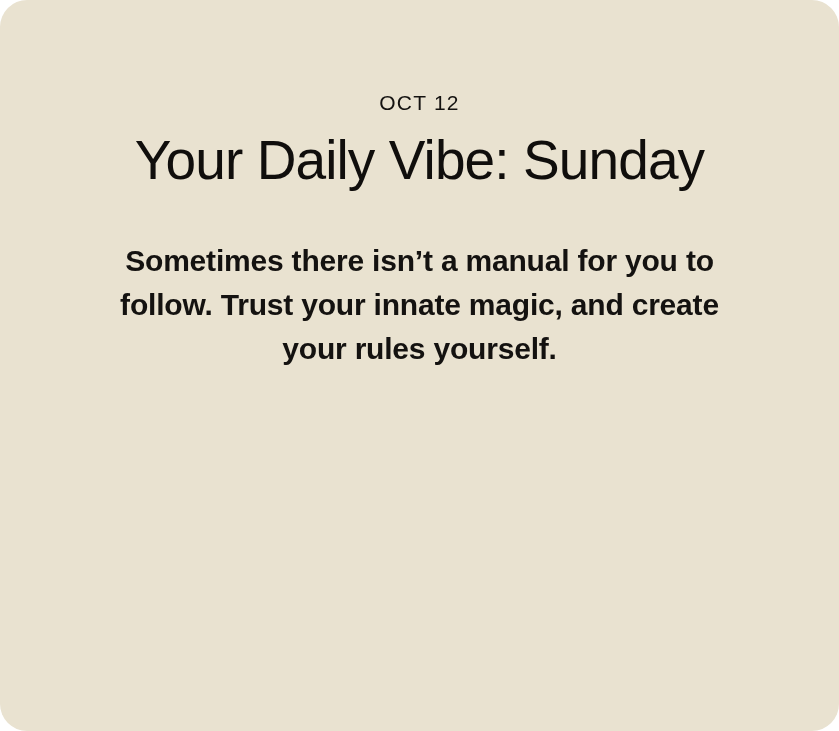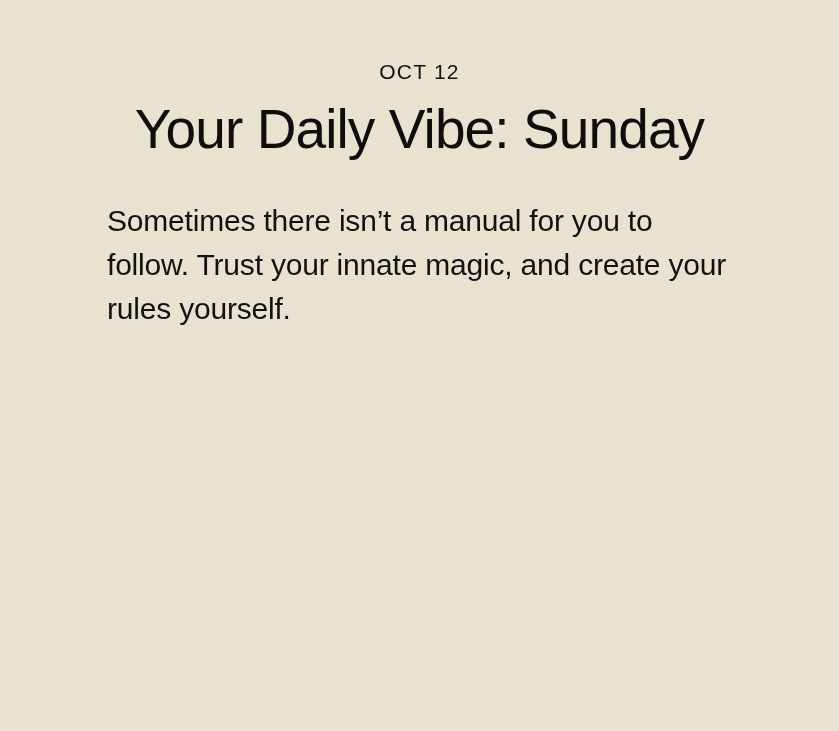--- a/index.html
+++ b/index.html
@@ -18,21 +18,22 @@
 
   .card {
     position: relative;
     box-sizing: border-box;
     width: 839px;
     height: 731px;
     background: #e9e2d0;
     display: flex;
     flex-direction: column;
     align-items: center;
-    padding-top: 61px;
+    padding-top: 92px;
+    border-radius: 27px;
   }
 
   .date-label {
     font-size: 21px;
     font-weight: 500;
     letter-spacing: 1.2px;
     color: #141210;
     line-height: 1;
     text-align: center;
     margin: 0;
@@ -45,28 +46,29 @@
     width: 640px;
     font-size: 55px;
     font-weight: 400;
     line-height: 56px;
     letter-spacing: -0.9px;
     color: #100e0c;
     text-align: center;
   }
 
   .body-copy {
-    margin: 0;
+    margin: 9px;
     padding-top: 42px;
     width: 625px;
     font-size: 30px;
-    font-weight: 400;
+    font-weight: 700;
     line-height: 44px;
     letter-spacing: -0.2px;
     color: #141210;
+    text-align: center;
   }
 
   .spacer-area {
     flex: 1 1 auto;
     width: 100%;
   }
 </style>
 </head>
 <body>
 

